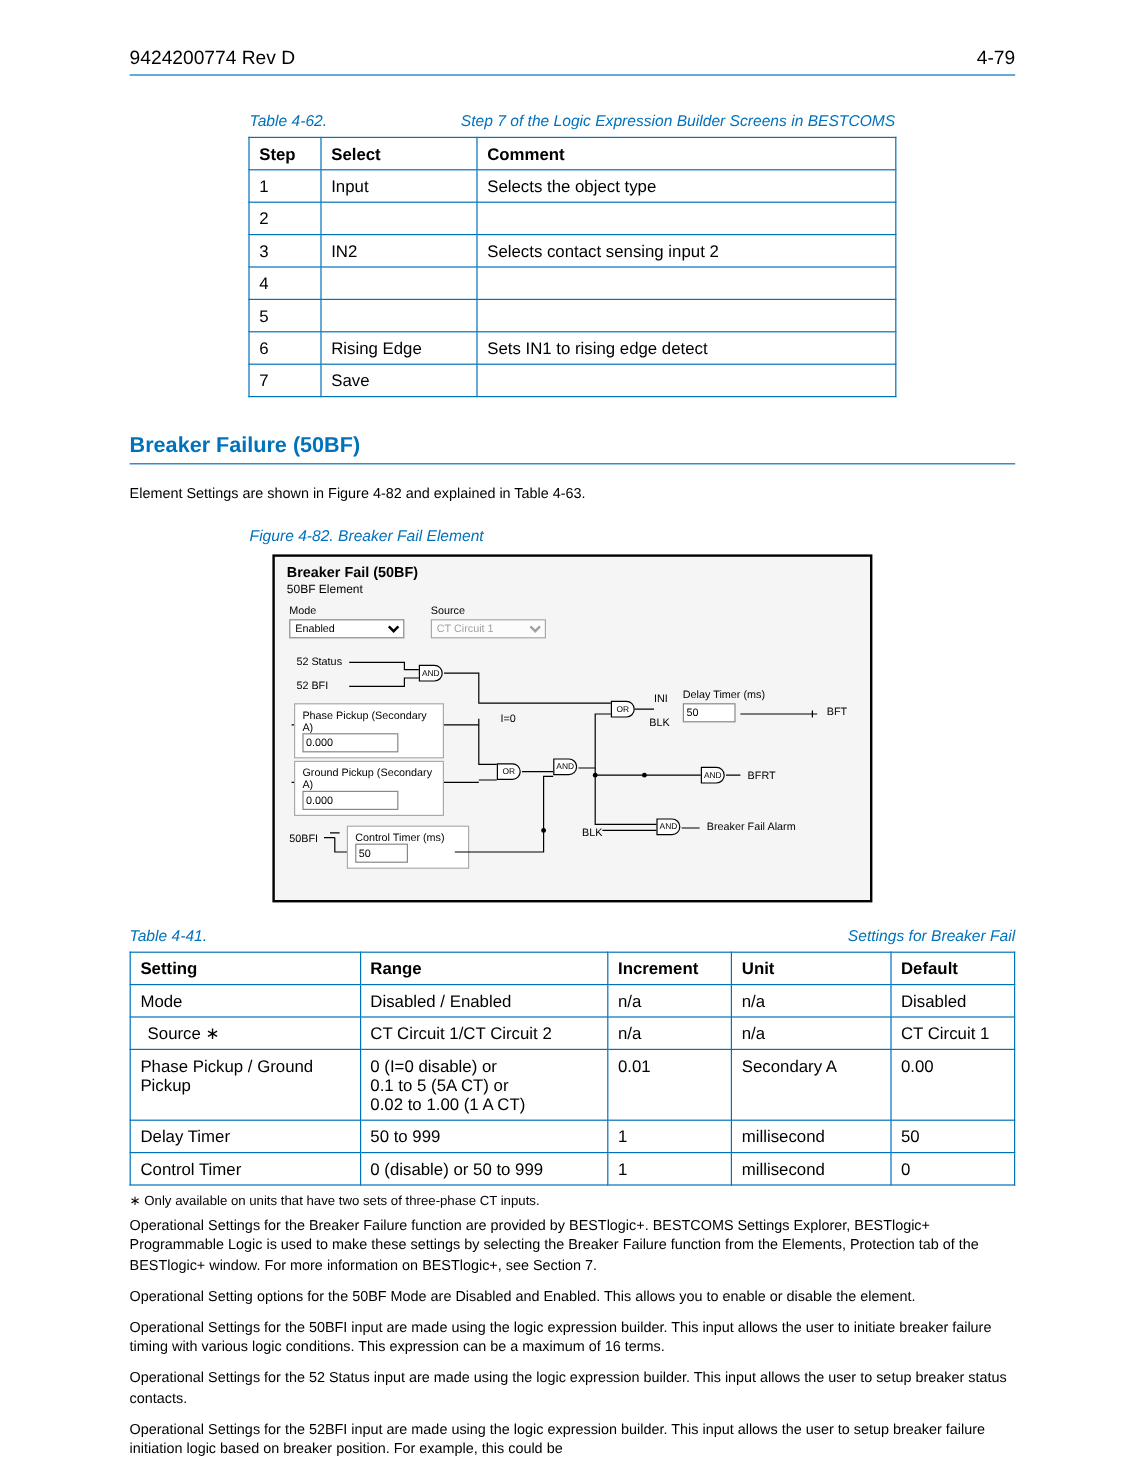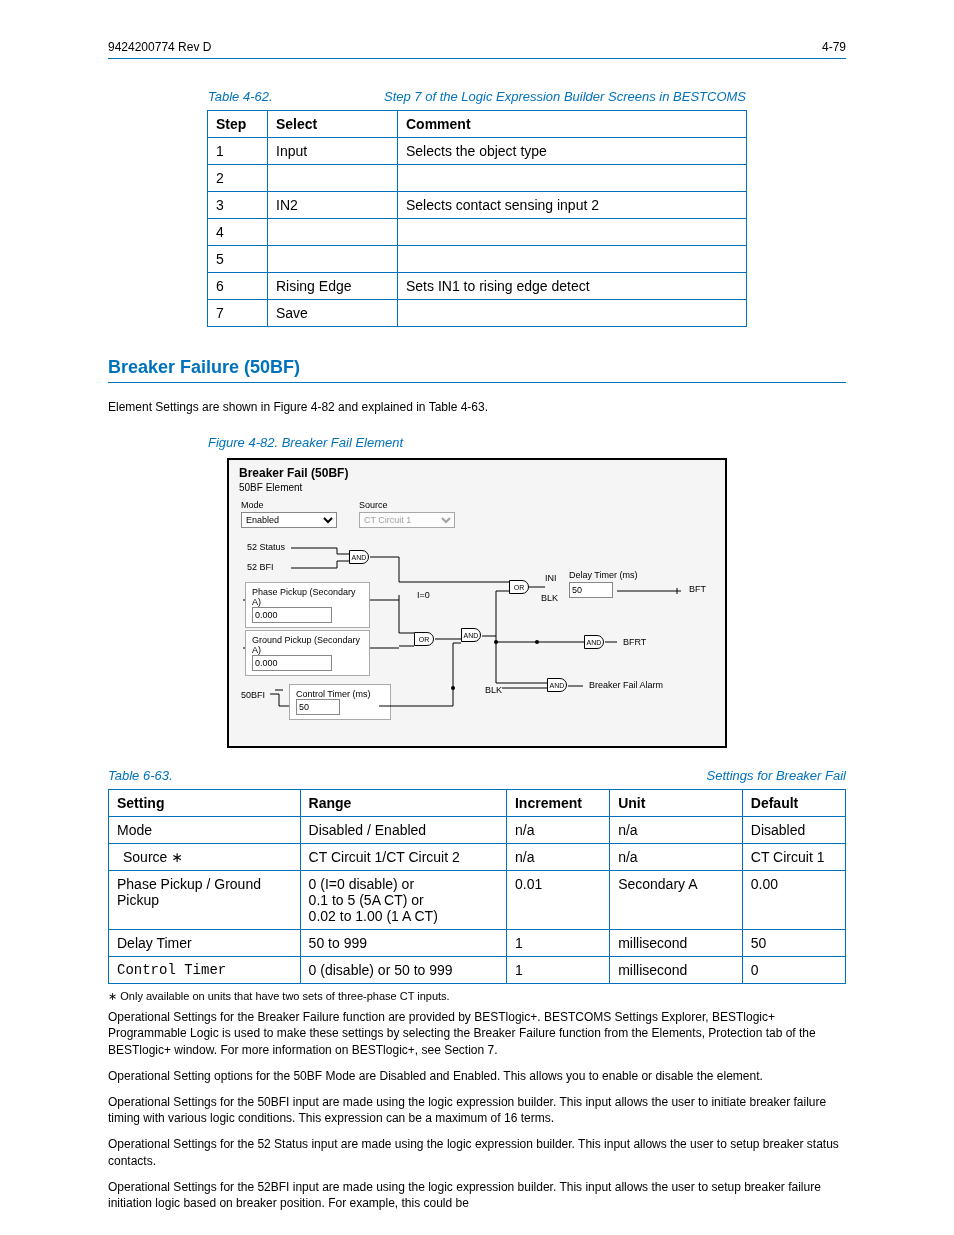--- a/index.html
+++ b/index.html
@@ -10,21 +10,21 @@
     color: #000;
     width: 954px;
     font-size: 12px;
   }
   .page {
     padding: 40px 108px 40px 108px;
   }
   .header-row {
     display: flex;
     justify-content: space-between;
-    font-size: 12px;
+    font-size: 16px;
     color: #000;
     margin-bottom: 4px;
   }
   .hr-blue {
     border: none;
     border-top: 1px solid #0072bc;
     margin: 0 0 30px 0;
   }
   .section-title {
     color: #0072bc;
@@ -303,21 +303,21 @@
           <path d="M 41 234 H 50 M 46 230 h 8 M 50 234 V 246 H 60"></path>
         </g>
         <circle cx="267" cy="182" r="2" fill="#000"></circle>
         <circle cx="308" cy="182" r="2" fill="#000"></circle>
         <circle cx="224" cy="228" r="2" fill="#000"></circle>
       </svg>
     </div>
   </div>
 
   <div class="table-caption-row">
-    <span class="table-caption">Table 6-63.</span>
+    <span class="table-caption">Table 4-41.</span>
     <span class="table-caption">Settings for Breaker Fail</span>
   </div>
   <table class="t2">
     <thead>
       <tr>
         <th style="width:26%;">Setting</th>
         <th style="width:28%;">Range</th>
         <th style="width:14%;">Increment</th>
         <th style="width:18%;">Unit</th>
         <th style="width:14%;">Default</th>
@@ -348,21 +348,21 @@
           <td style="white-space: pre-line;">0.00</td>
         </tr>
         <tr>
           <td style="white-space: pre-line;">Delay Timer</td>
           <td style="white-space: pre-line;">50 to 999</td>
           <td style="white-space: pre-line;">1</td>
           <td style="white-space: pre-line;">millisecond</td>
           <td style="white-space: pre-line;">50</td>
         </tr>
         <tr>
-          <td style="white-space: pre-line; font-family: Liberation Mono, monospace;">Control Timer</td>
+          <td style="white-space: pre-line;">Control Timer</td>
           <td style="white-space: pre-line;">0 (disable) or 50 to 999</td>
           <td style="white-space: pre-line;">1</td>
           <td style="white-space: pre-line;">millisecond</td>
           <td style="white-space: pre-line;">0</td>
         </tr>
       </tbody>
   </table>
   <div class="footnote">∗ Only available on units that have two sets of three-phase CT inputs.</div>
 
   <p class="para">Operational Settings for the Breaker Failure function are provided by BESTlogic+. BESTCOMS Settings Explorer, BESTlogic+ Programmable Logic is used to make these settings by selecting the Breaker Failure function from the Elements, Protection tab of the BESTlogic+ window. For more information on BESTlogic+, see Section 7.</p>

